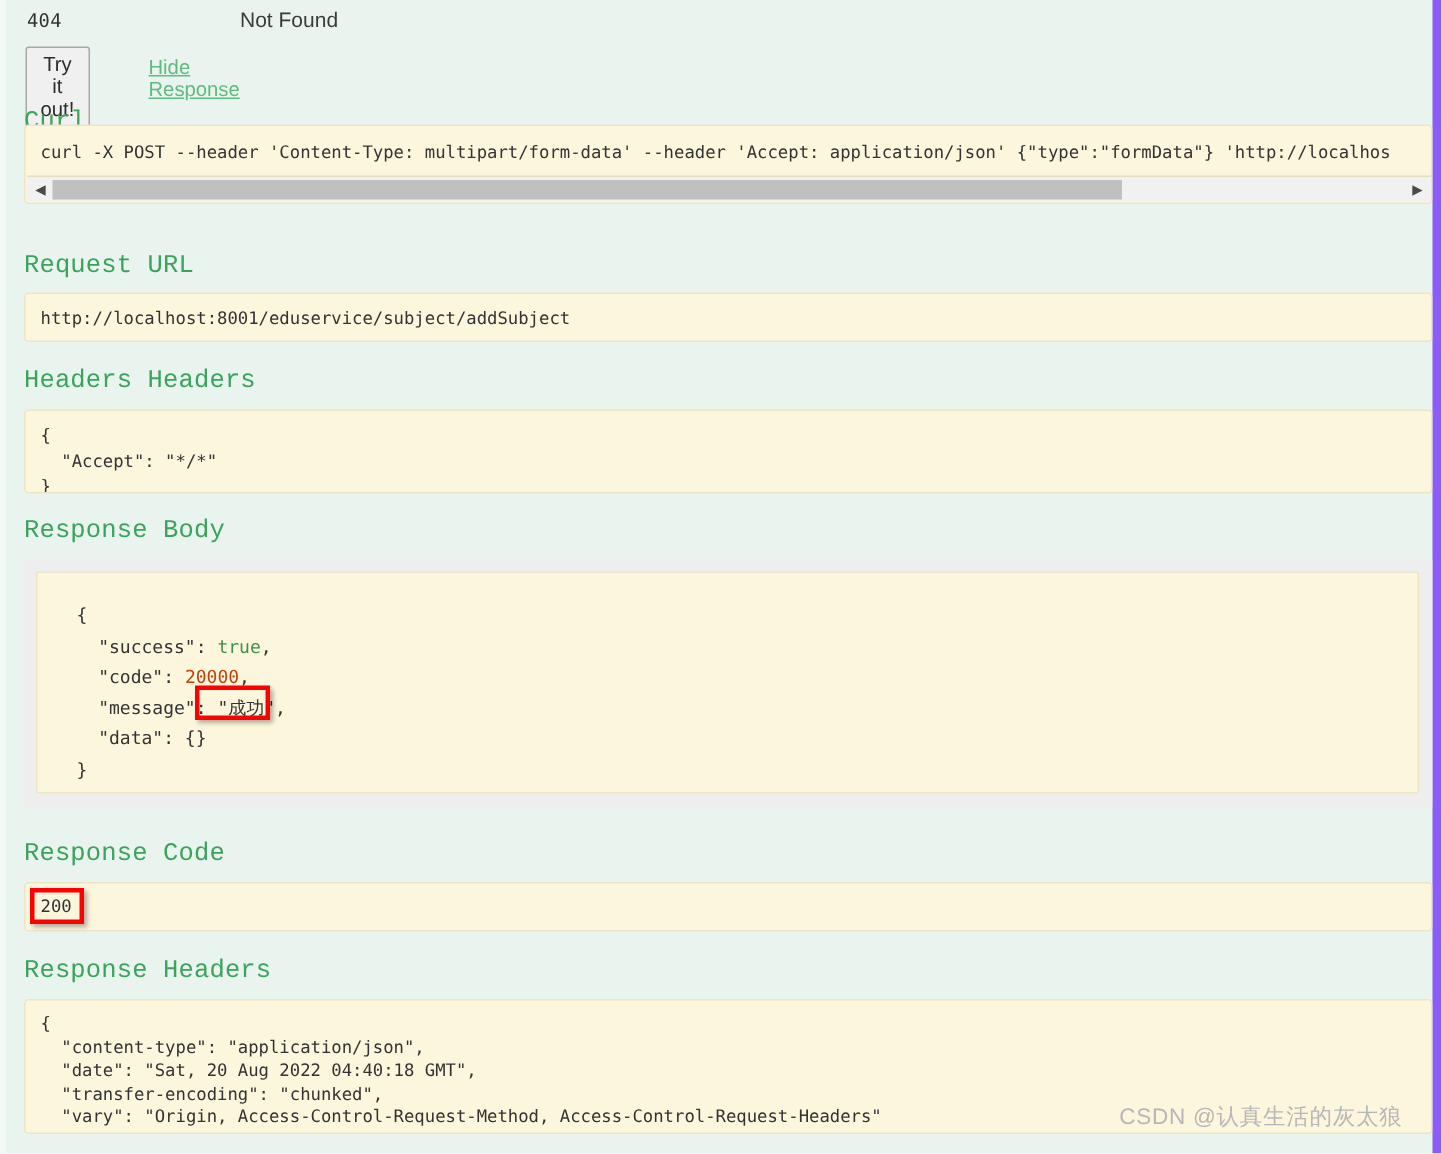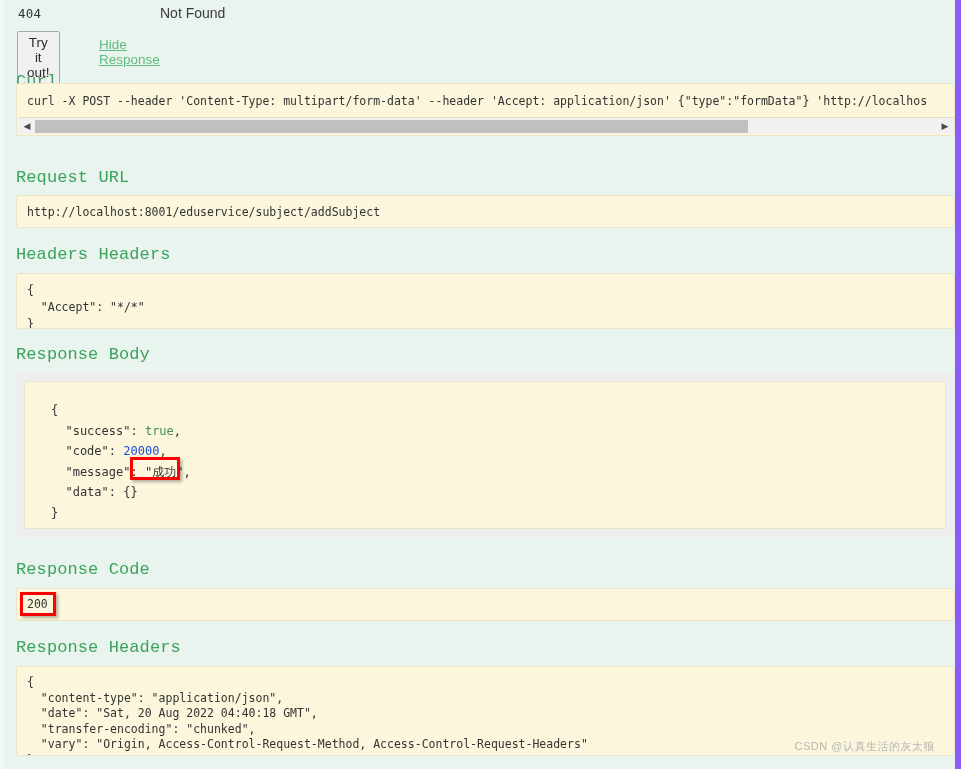--- a/index.html
+++ b/index.html
@@ -212,21 +212,21 @@
     box-sizing: border-box;
     padding: 18px 0 0 26px;
     font-family: "DejaVu Sans Mono", "Liberation Mono", monospace;
     font-size: 12px;
     line-height: 20.5px;
     color: #333333;
     white-space: pre;
     overflow: hidden;
   }
   .tok-bool { color: #3f8f4f; }
-  .tok-num  { color: #1d4ed8; }
+  .tok-num  { color: #c2410c; }
   .tok-str  { color: #333333; }
 
   
   #resp-code-pre {
     left: 12px;
     top: 588px;
     width: 939px;
     height: 33px;
     padding: 7px 0 12px 10px;
   }
@@ -260,21 +260,21 @@
     width: 36px;
     height: 24px;
   }
 
   
   #watermark {
     position: absolute;
     right: 20px;
     bottom: 15px;
     font-family: "Liberation Sans", sans-serif;
-    font-size: 11px;
+    font-size: 15px;
     color: #b7b7b7;
     letter-spacing: 0.5px;
     white-space: nowrap;
     user-select: none;
   }
 </style>
 </head>
 <body>
 
 <div id="page">

